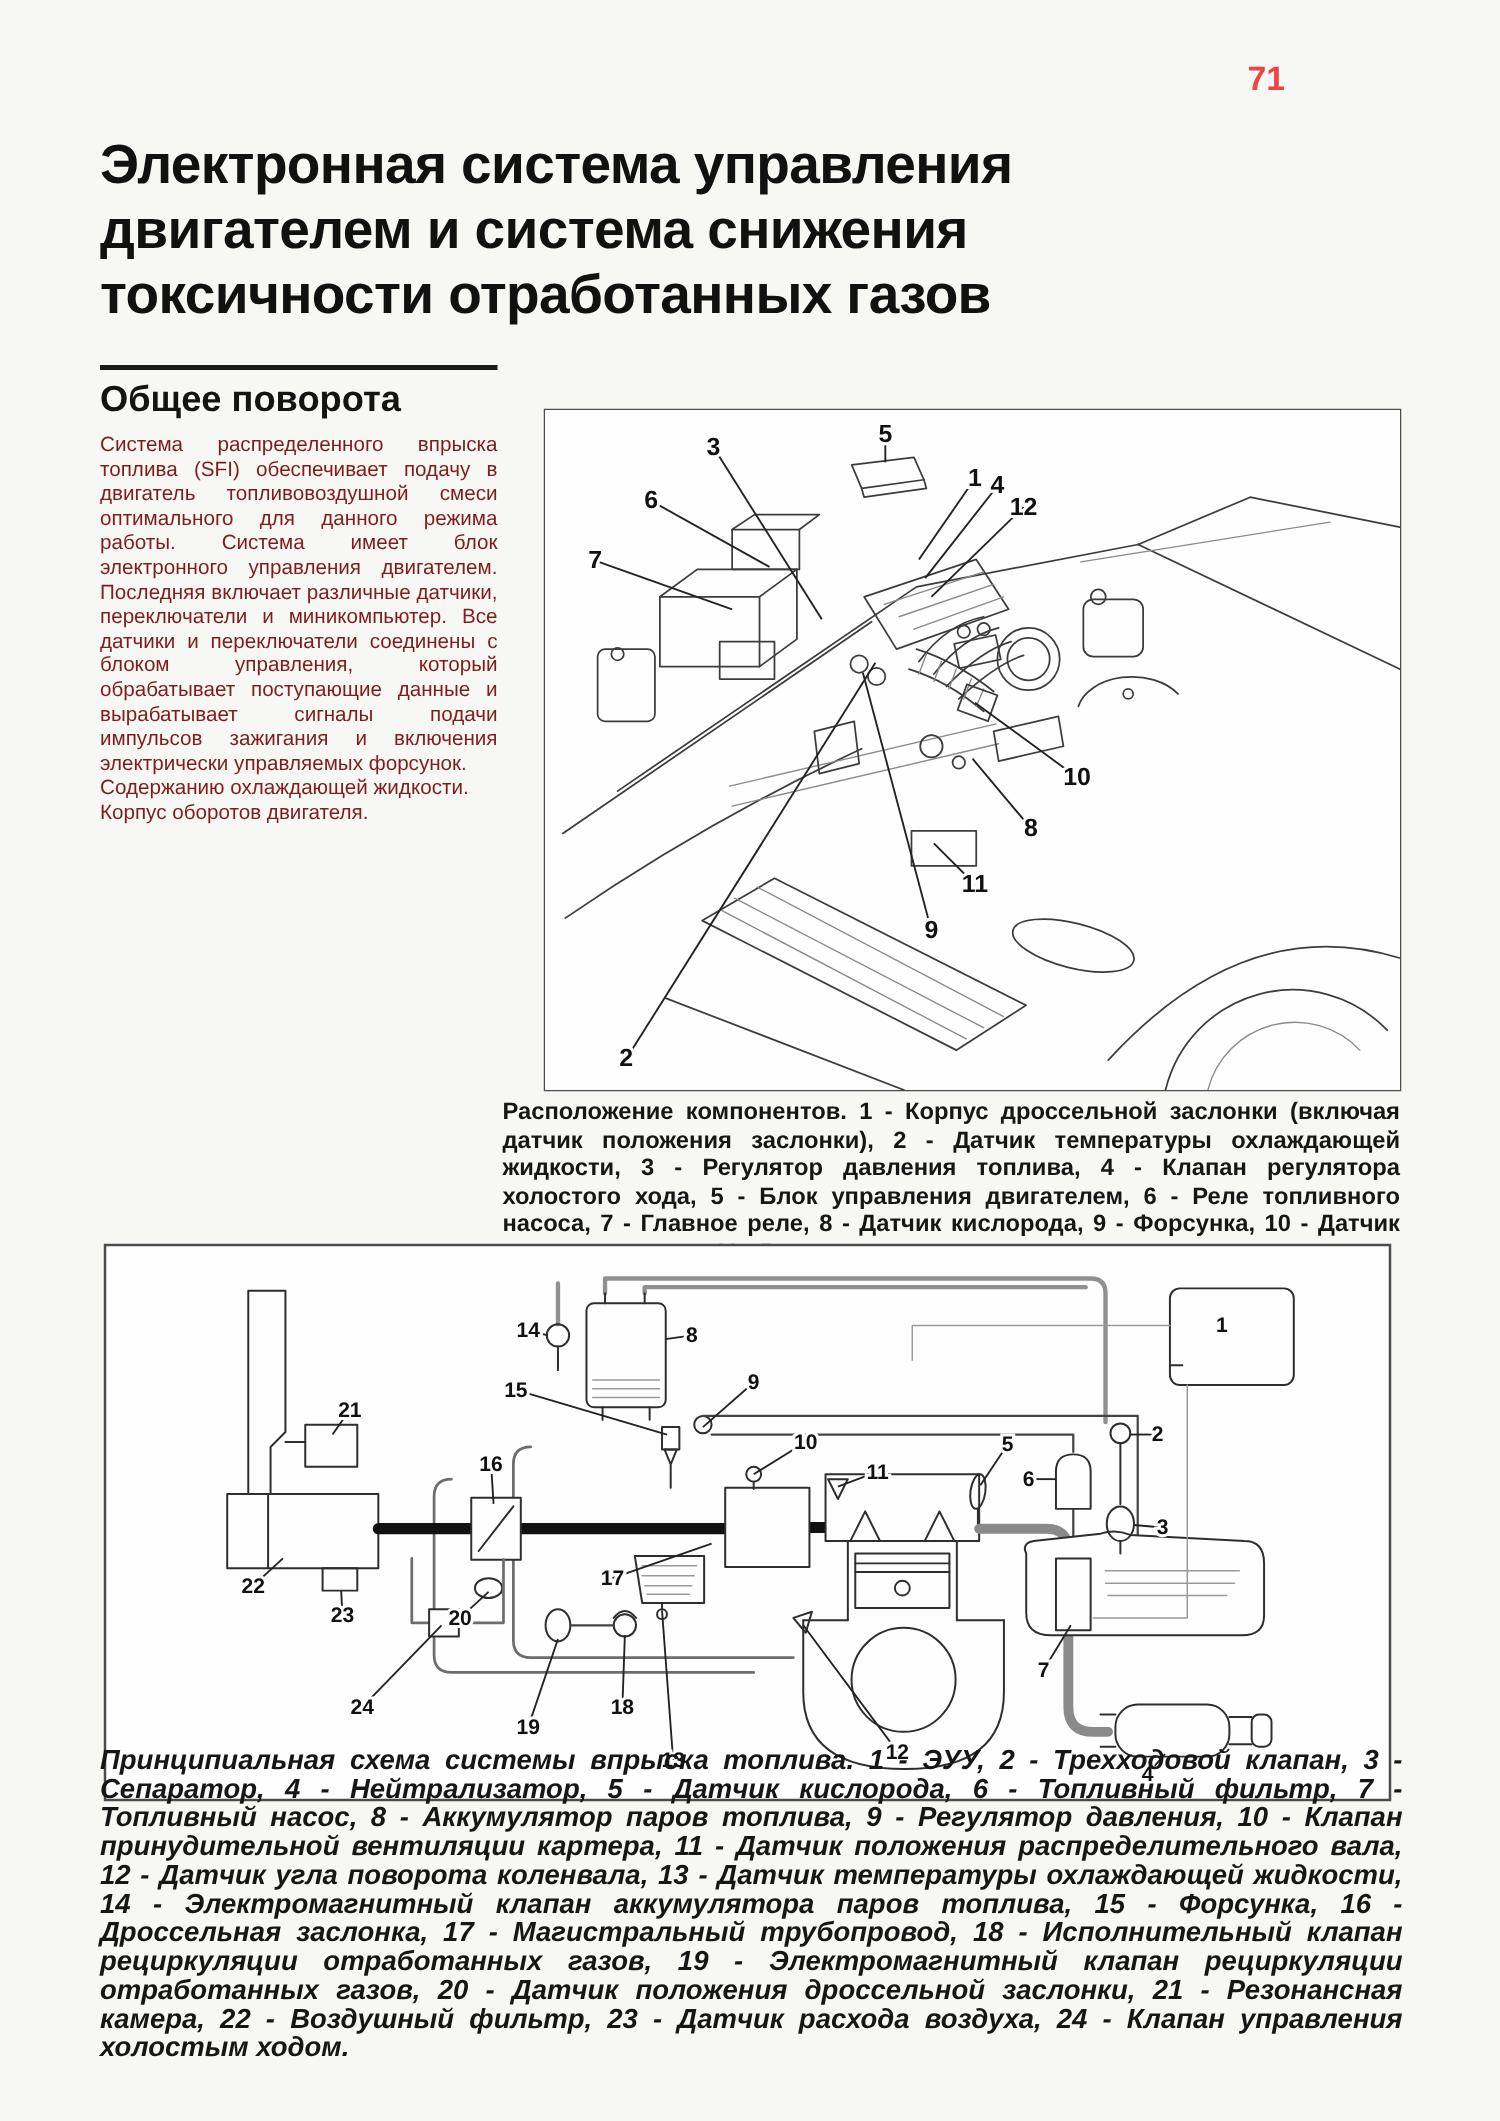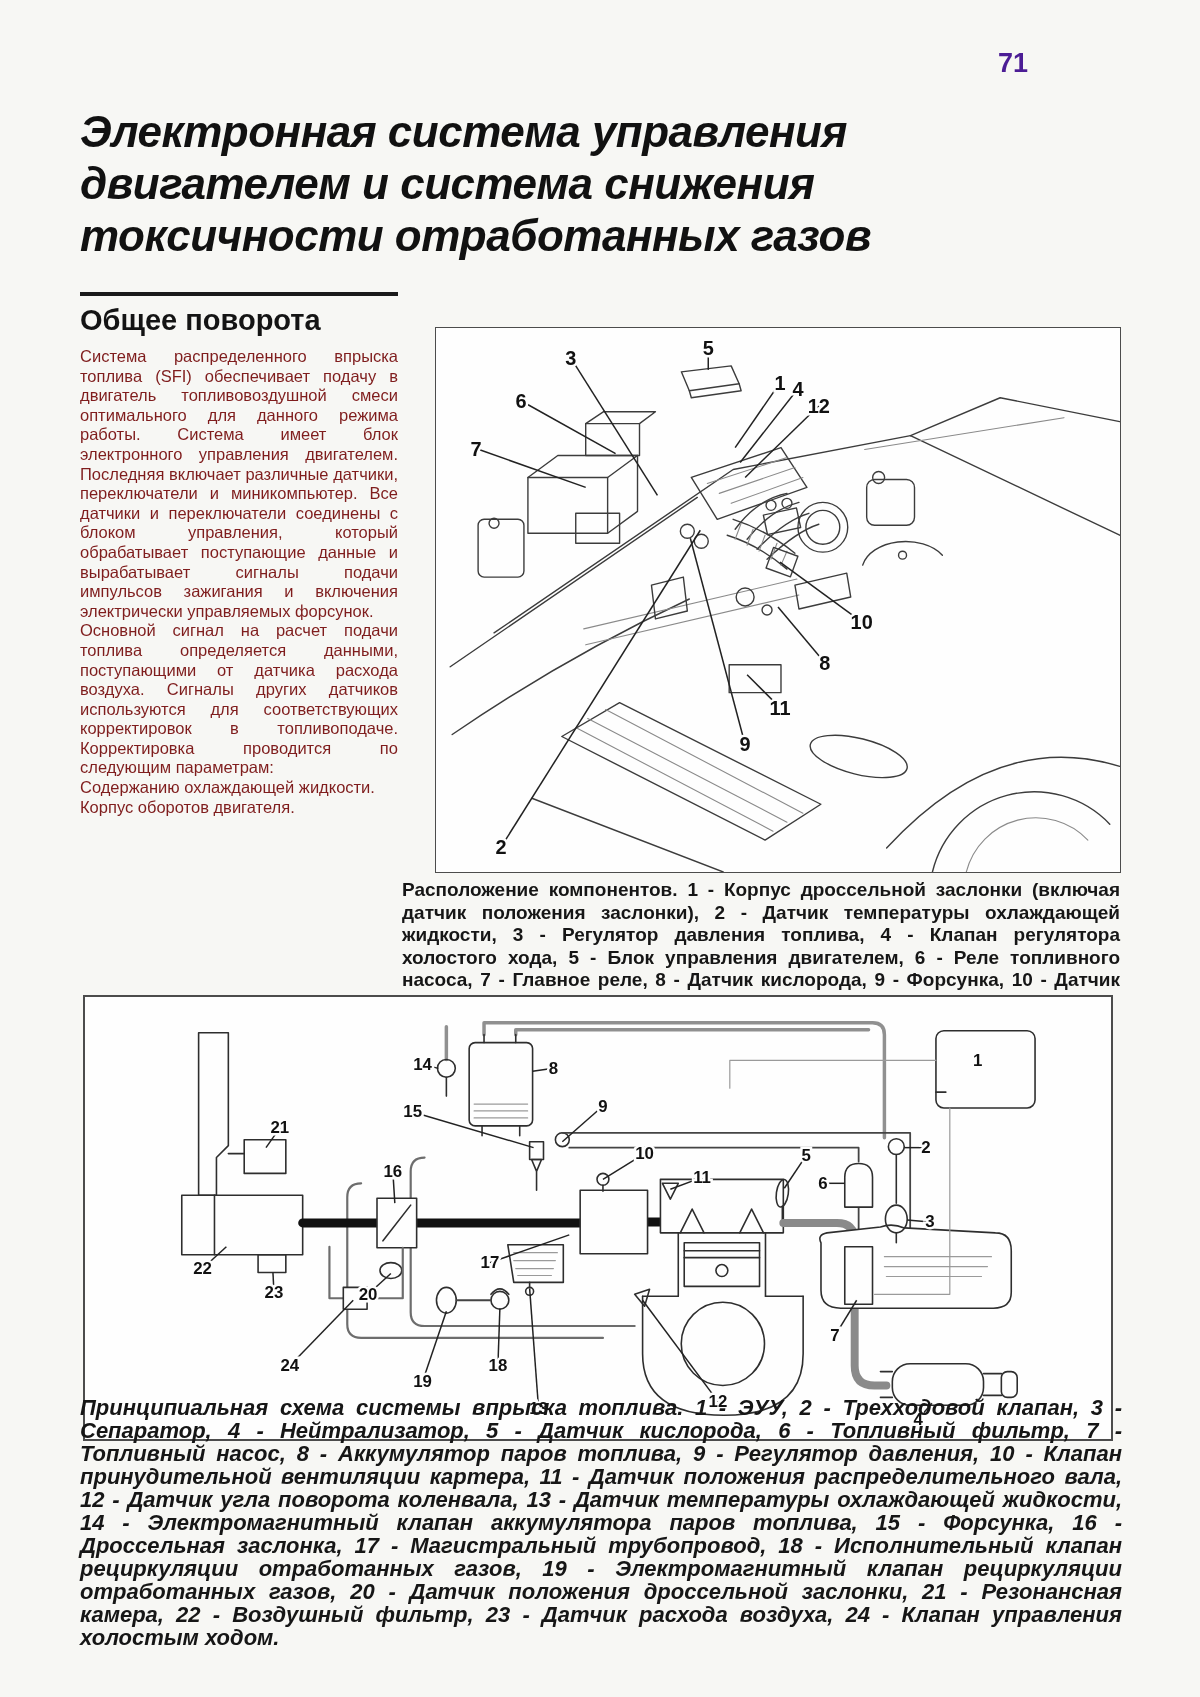--- a/index.html
+++ b/index.html
@@ -4,27 +4,26 @@
 <style>
   html,body{margin:0;padding:0;background:#e8e8e6;}
   .page{
     position:relative;width:1200px;height:1697px;margin:0 auto;
     background:#f7f7f4;
     font-family:"Liberation Sans","DejaVu Sans",sans-serif;
     color:#1c1c1c;overflow:hidden;
   }
   .page-number{
     position:absolute;left:998px;top:48px;width:80px;
-    font-size:27px;font-weight:bold;color:#4c1d95;
+    font-size:27px;font-weight:bold;color:#ef4444;
   }
   .title{
     position:absolute;left:80px;top:106px;width:920px;margin:0;
     font-size:44px;line-height:1.18;font-weight:bold;color:#111;
     letter-spacing:-0.5px;
-    font-style:italic;
   }
   .left-col{position:absolute;left:80px;top:292px;width:318px;}
   .rule{height:4px;background:#1a1a1a;margin-bottom:8px;}
   .section-heading{
     margin:0 0 10px 0;font-size:29px;font-weight:bold;color:#141414;
   }
   .left-col p{
     margin:0;font-size:16.5px;line-height:19.6px;text-align:justify;color:#7f1d1d;
   }
   .figure-box{
@@ -66,21 +65,20 @@
 <div class="page">
 
   <div class="page-number">71</div>
 
   <h1 class="title">Электронная система управления двигателем и система снижения токсичности отработанных газов</h1>
 
   <div class="left-col">
     <div class="rule"></div>
     <h2 class="section-heading">Общее поворота</h2>
     <p>Система распределенного впрыска топлива (SFI) обеспечивает подачу в двигатель топливовоздушной смеси оптимального для данного режима работы. Система имеет блок электронного управления двигателем. Последняя включает различные датчики, переключатели и миникомпьютер. Все датчики и переключатели соединены с блоком управления, который обрабатывает поступающие данные и вырабатывает сигналы подачи импульсов зажигания и включения электрически управляемых форсунок.</p>
-    <p>Основной сигнал на расчет подачи топлива определяется данными, поступающими от датчика расхода воздуха. Сигналы других датчиков используются для соответствующих корректировок в топливоподаче. Корректировка проводится по следующим параметрам:</p>
     <p>Содержанию охлаждающей жидкости.</p>
     <p>Корпус оборотов двигателя.</p>
   </div>
 
   <div class="figure-box" id="fig1">
     <svg viewBox="0 0 686 546">
       <g class="art">
 
         <path d="M 14 340 L 262 170"></path>
         <path d="M 58 306 L 298 142 L 476 108"></path>

